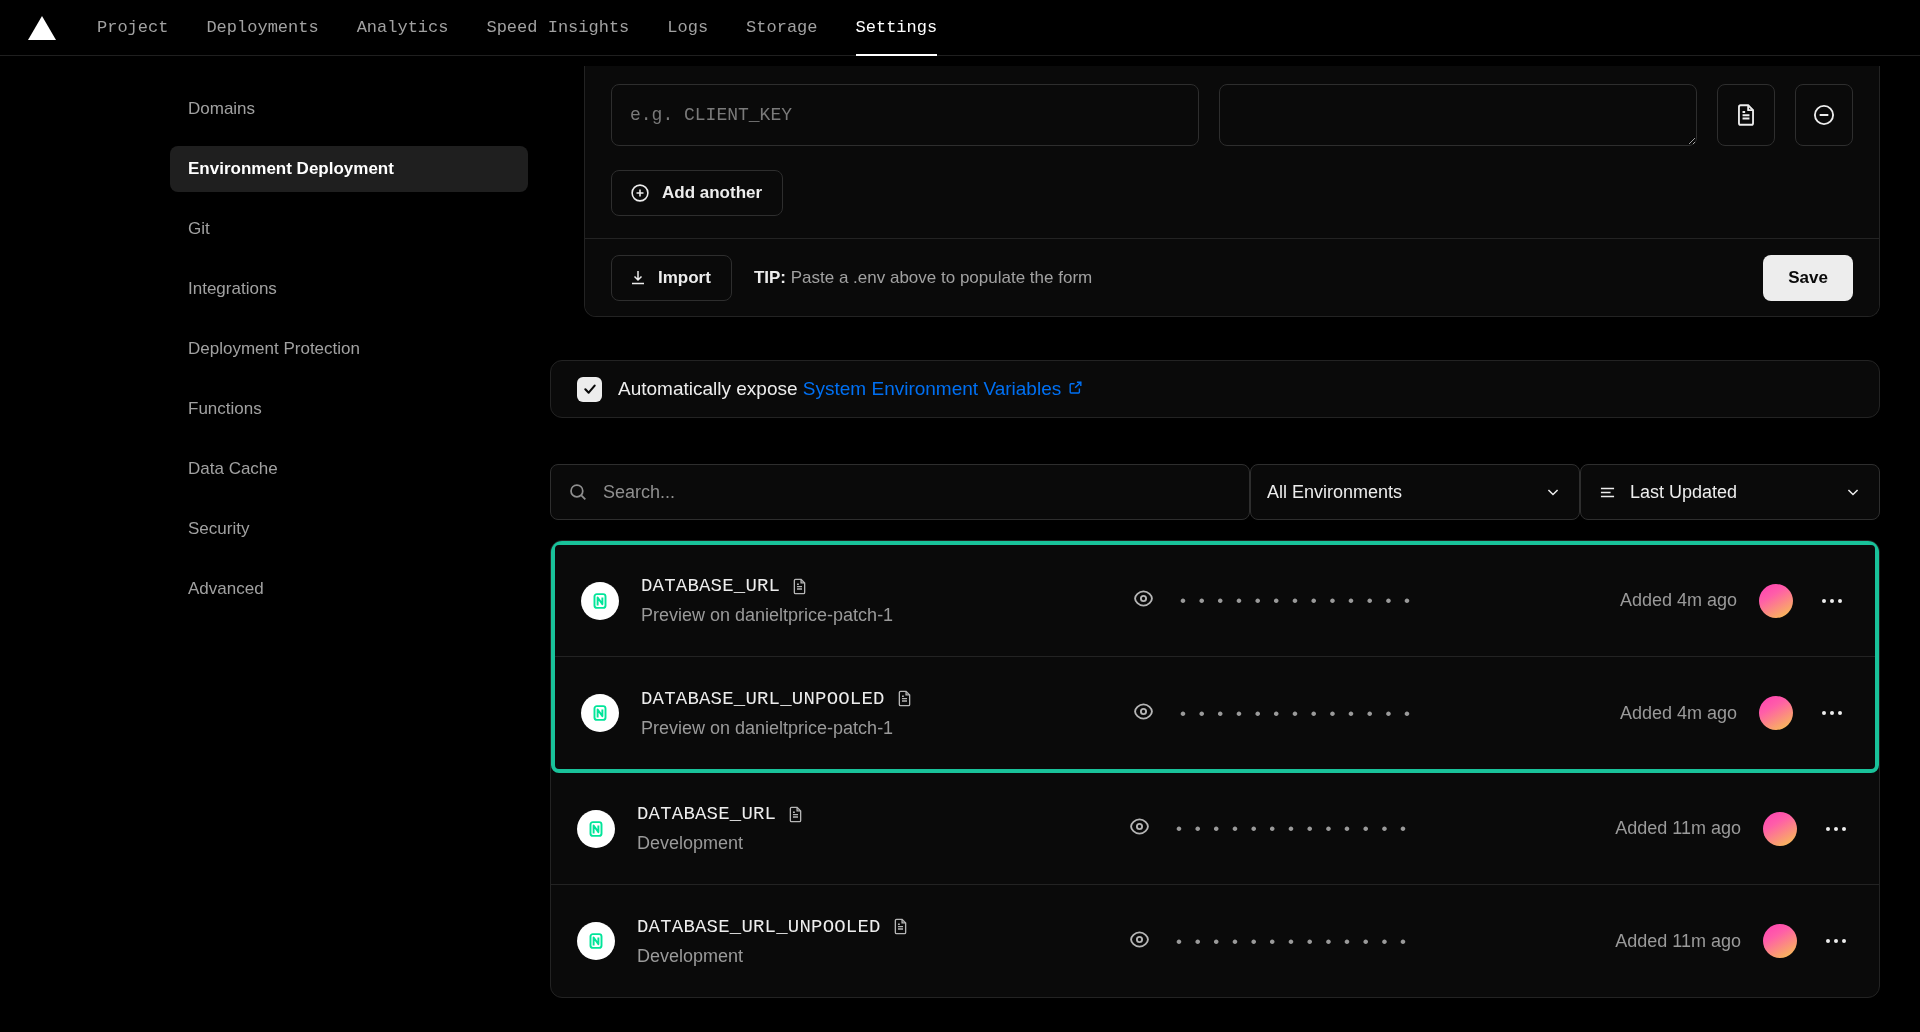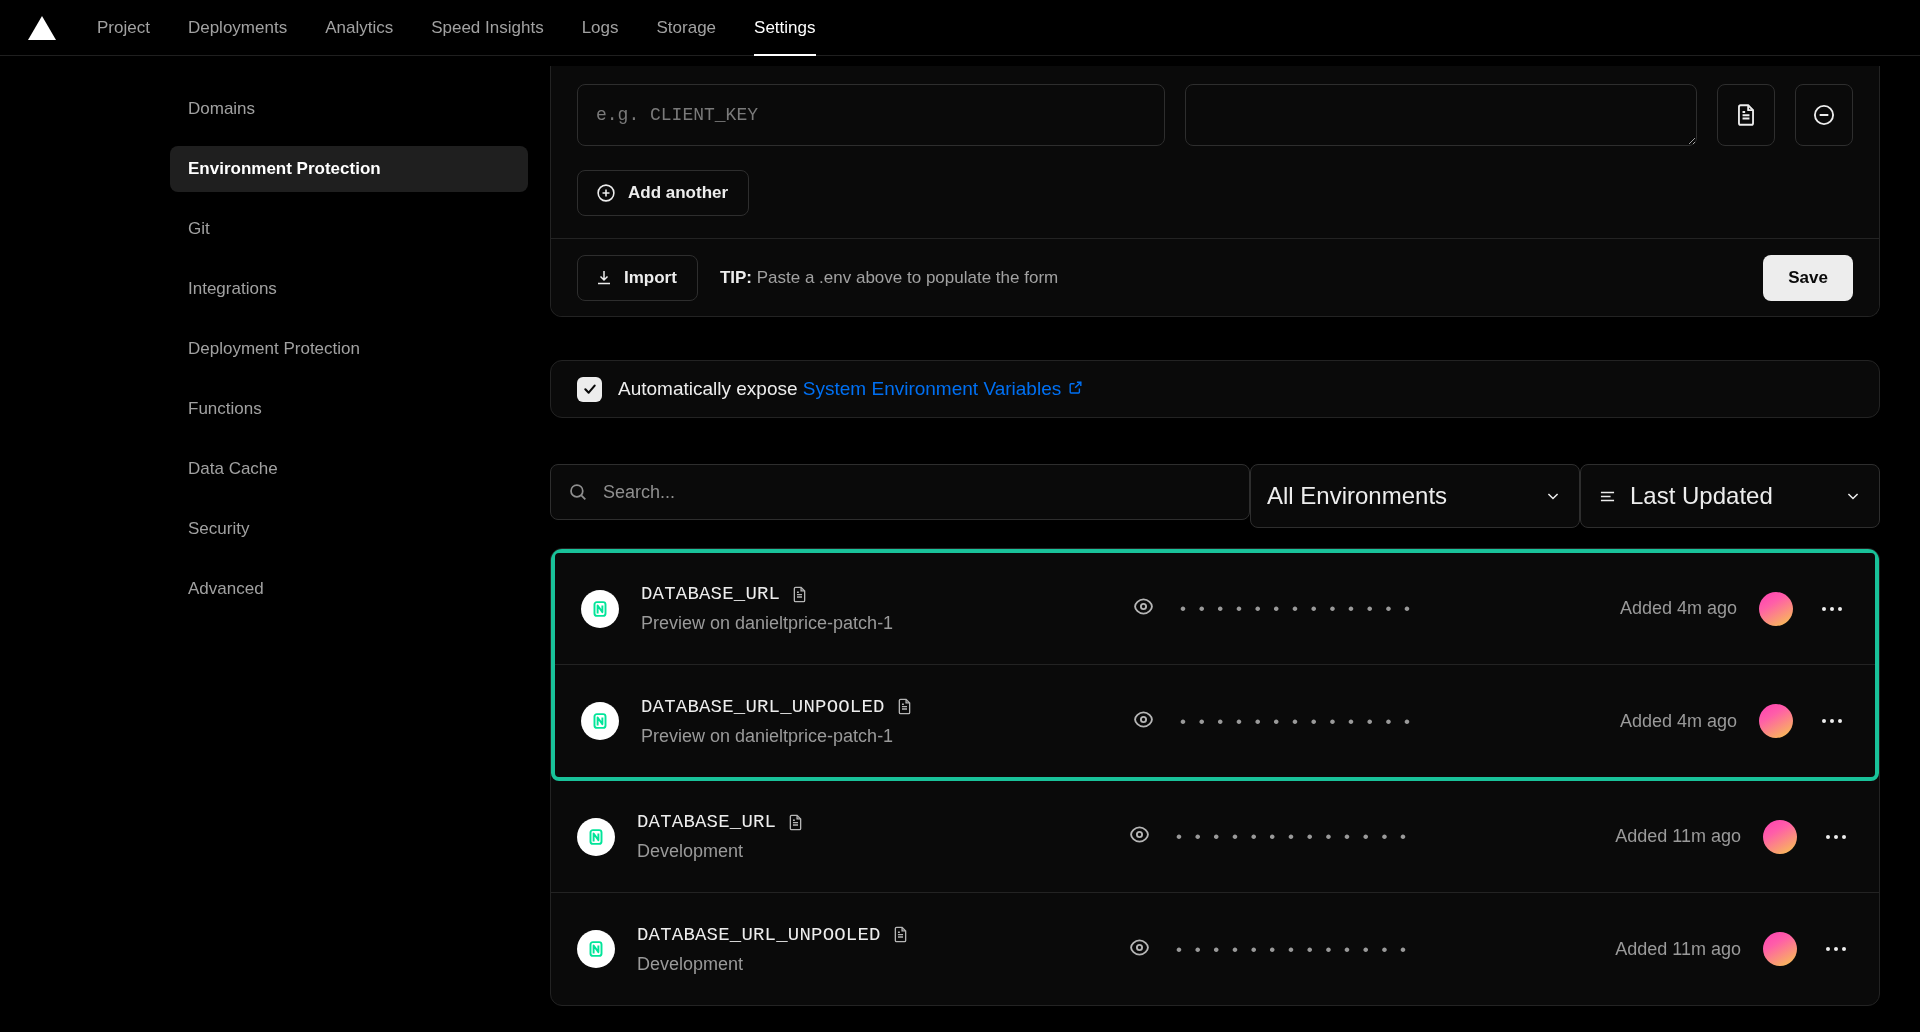--- a/index.html
+++ b/index.html
@@ -13,20 +13,21 @@
 
   
   .topnav {
     height: 56px;
     display: flex;
     align-items: center;
     padding-left: 20px;
     border-bottom: 1px solid #1f1f1f;
     position: relative;
     background: #000;
+    font-family: Liberation Mono, monospace;
   }
   .logo-triangle {
     width: 0; height: 0;
     border-left: 14px solid transparent;
     border-right: 14px solid transparent;
     border-bottom: 24px solid #ffffff;
     margin-right: 22px;
     margin-left: 8px;
   }
   .nav-items { display: flex; align-items: stretch; height: 56px; }
@@ -80,20 +81,21 @@
   }
 
   
   .form-card {
     margin-top: 10px;
     border: 1px solid #232323;
     border-top: none;
     border-radius: 0 0 12px 12px;
     background: #0a0a0a;
     overflow: hidden;
+    margin-left: 34px;
   }
   .form-inner { padding: 18px 26px 22px 26px; }
   .field-row { display: flex; align-items: flex-start; gap: 20px; }
   .key-input {
     flex: 0 0 588px;
     height: 62px;
     background: #0a0a0a;
     border: 1px solid #2e2e2e;
     border-radius: 8px;
     color: #ededed;
@@ -209,27 +211,27 @@
     display: flex; align-items: center;
     padding: 0 16px; gap: 14px;
   }
   .search-wrap input {
     flex: 1; background: transparent; border: none; outline: none;
     color: #ededed; font-size: 18px;
     font-family: "Liberation Sans", sans-serif;
   }
   .search-wrap input::placeholder { color: #8f8f8f; }
   .select-box {
-    height: 64px;
+    height: 56px;
     border: 1px solid #2e2e2e;
     border-radius: 8px;
     background: #0a0a0a;
     display: flex; align-items: center;
     padding: 4px 16px; gap: 12px;
-    font-size: 24px; color: #ededed;
+    font-size: 18px; color: #ededed;
     cursor: pointer;
   }
   .select-box.envs { width: 330px; }
   .select-box.sort { width: 300px; text-align: right; }
   .select-box .caret { margin-left: auto; }
 
   
   .varlist {
     margin-top: 20px;
     border: 1px solid #232323;
@@ -330,21 +332,21 @@
     </div>
 </div>
 
 <div class="page">
 
   <div class="sidebar" id="sidebar-items">
       <div class="side-item">
         <span>Domains</span>
       </div>
       <div class="side-item active">
-        <span>Environment Protection</span>
+        <span>Environment Deployment</span>
       </div>
       <div class="side-item">
         <span>Git</span>
       </div>
       <div class="side-item">
         <span>Integrations</span>
       </div>
       <div class="side-item">
         <span>Deployment Protection</span>
       </div>

